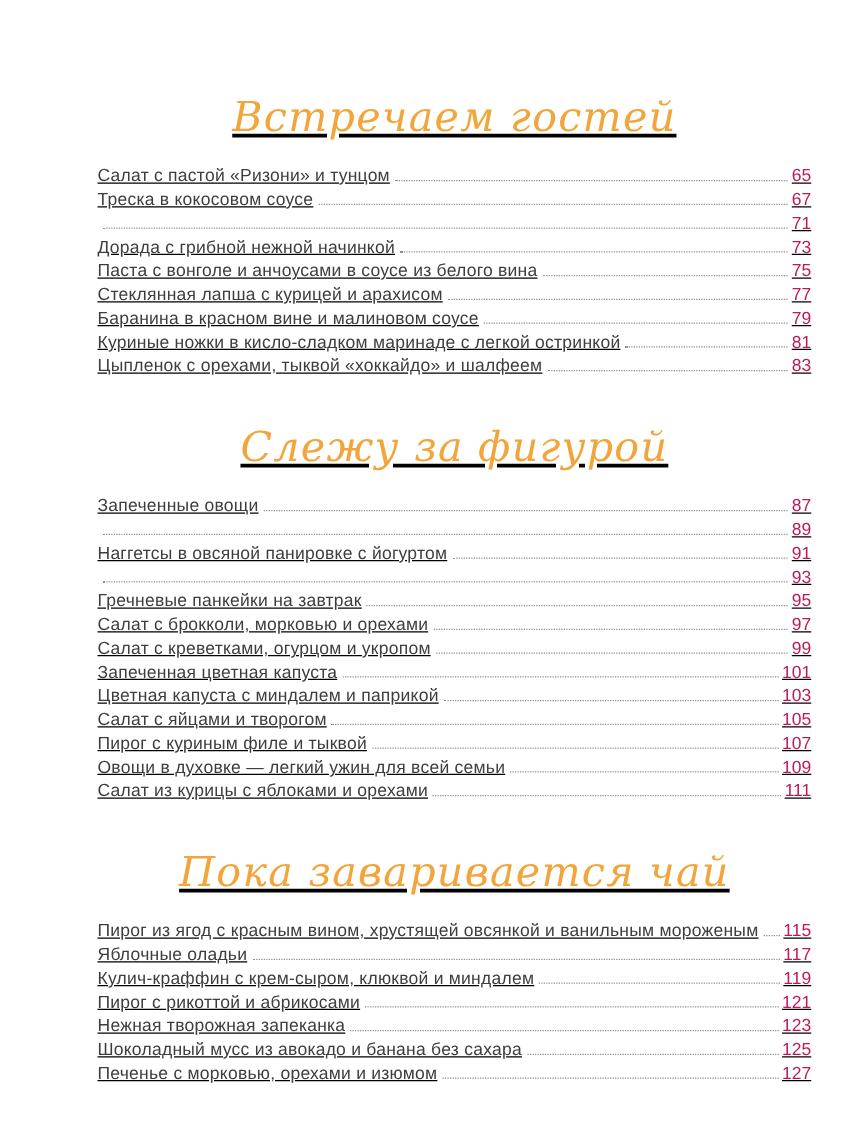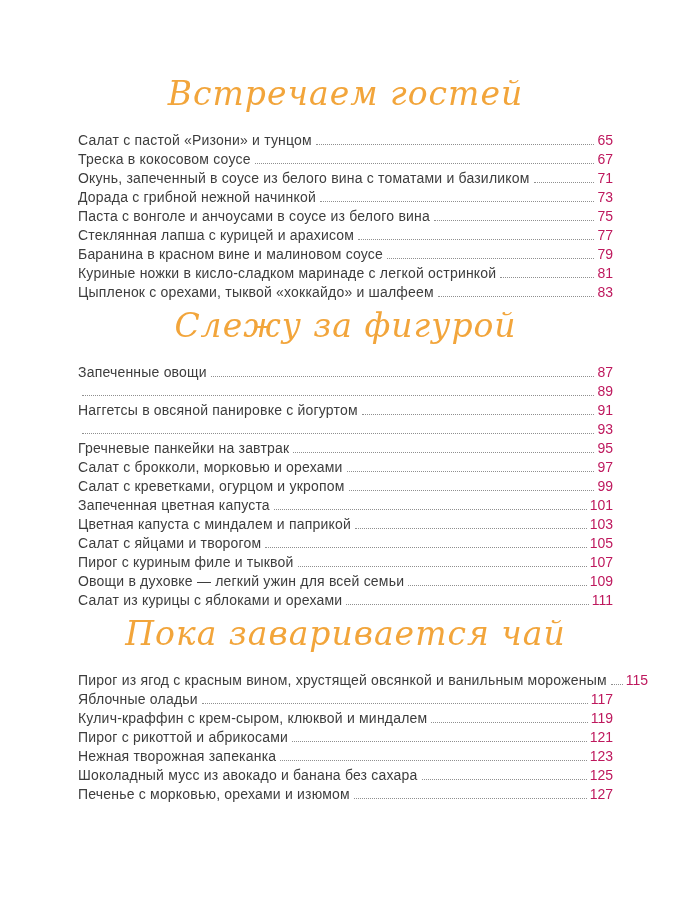--- a/index.html
+++ b/index.html
@@ -6,36 +6,37 @@
   html, body { background: #ffffff; }
   body {
     width: 687px;
     height: 907px;
     font-family: "Liberation Sans", sans-serif;
     overflow: hidden;
   }
   .page {
     width: 687px;
     height: 907px;
-    padding: 70px 74px 0 78px;
+    padding: 70px 38px 0 78px;
     background: #ffffff;
+    text-decoration: underline;
   }
   .section-title {
     font-family: "DejaVu Serif", serif;
     font-style: italic;
     font-weight: normal;
     font-size: 33px;
     line-height: 48px;
     letter-spacing: 1px;
     color: #f2a53b;
     text-align: center;
     margin: 0 0 11px 0;
   }
   .toc-section + .toc-section .section-title {
-    margin-top: 2px;
+    margin-top: 34px;
   }
   .toc-list {
     list-style: none;
   }
   .toc-row {
     display: flex;
     align-items: flex-end;
     height: 19px;
     font-size: 14px;
     color: #3d3d3d;
@@ -72,21 +73,20 @@
   </li>
 
   <li class="toc-row">
     <span class="label">Треска в кокосовом соусе</span>
     <span class="dots"></span>
     <span class="pagenum">67</span>
   </li>
 
 
   <li class="toc-row">
-    <span class="label">Окунь, запеченный в соусе из белого вина с томатами и базиликом</span>
     <span class="dots"></span>
     <span class="pagenum">71</span>
   </li>
 
   <li class="toc-row">
     <span class="label">Дорада с грибной нежной начинкой</span>
     <span class="dots"></span>
     <span class="pagenum">73</span>
   </li>
 

